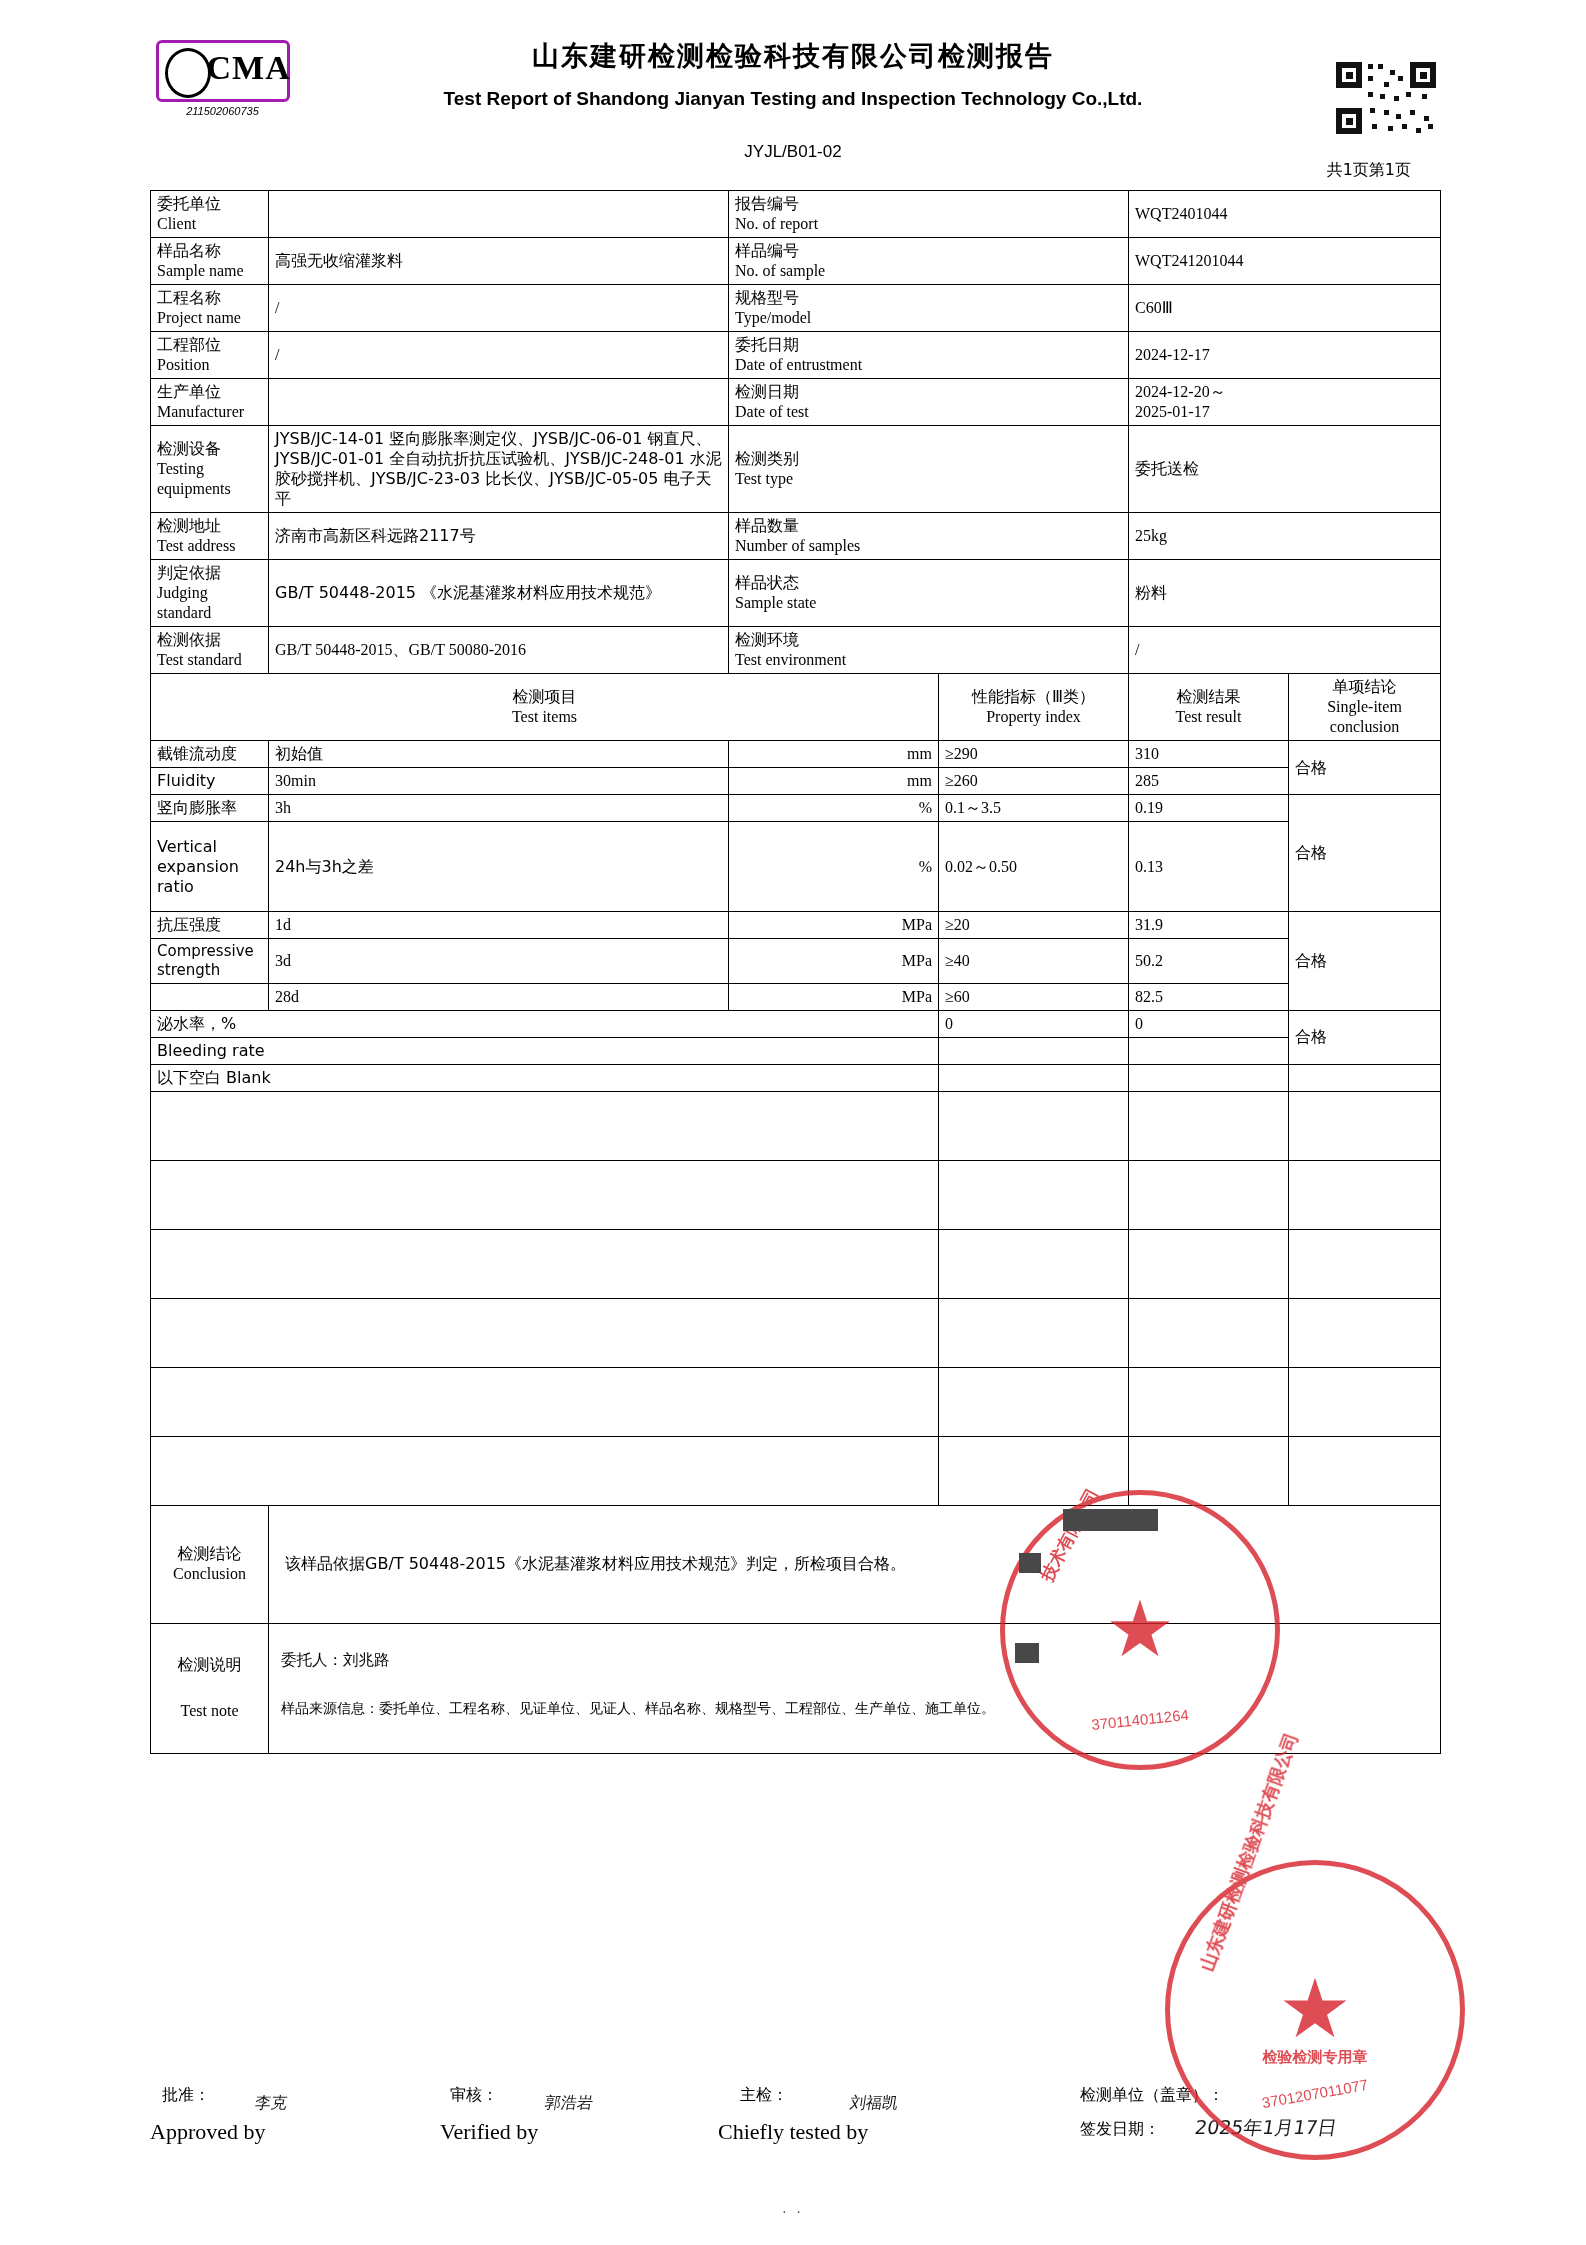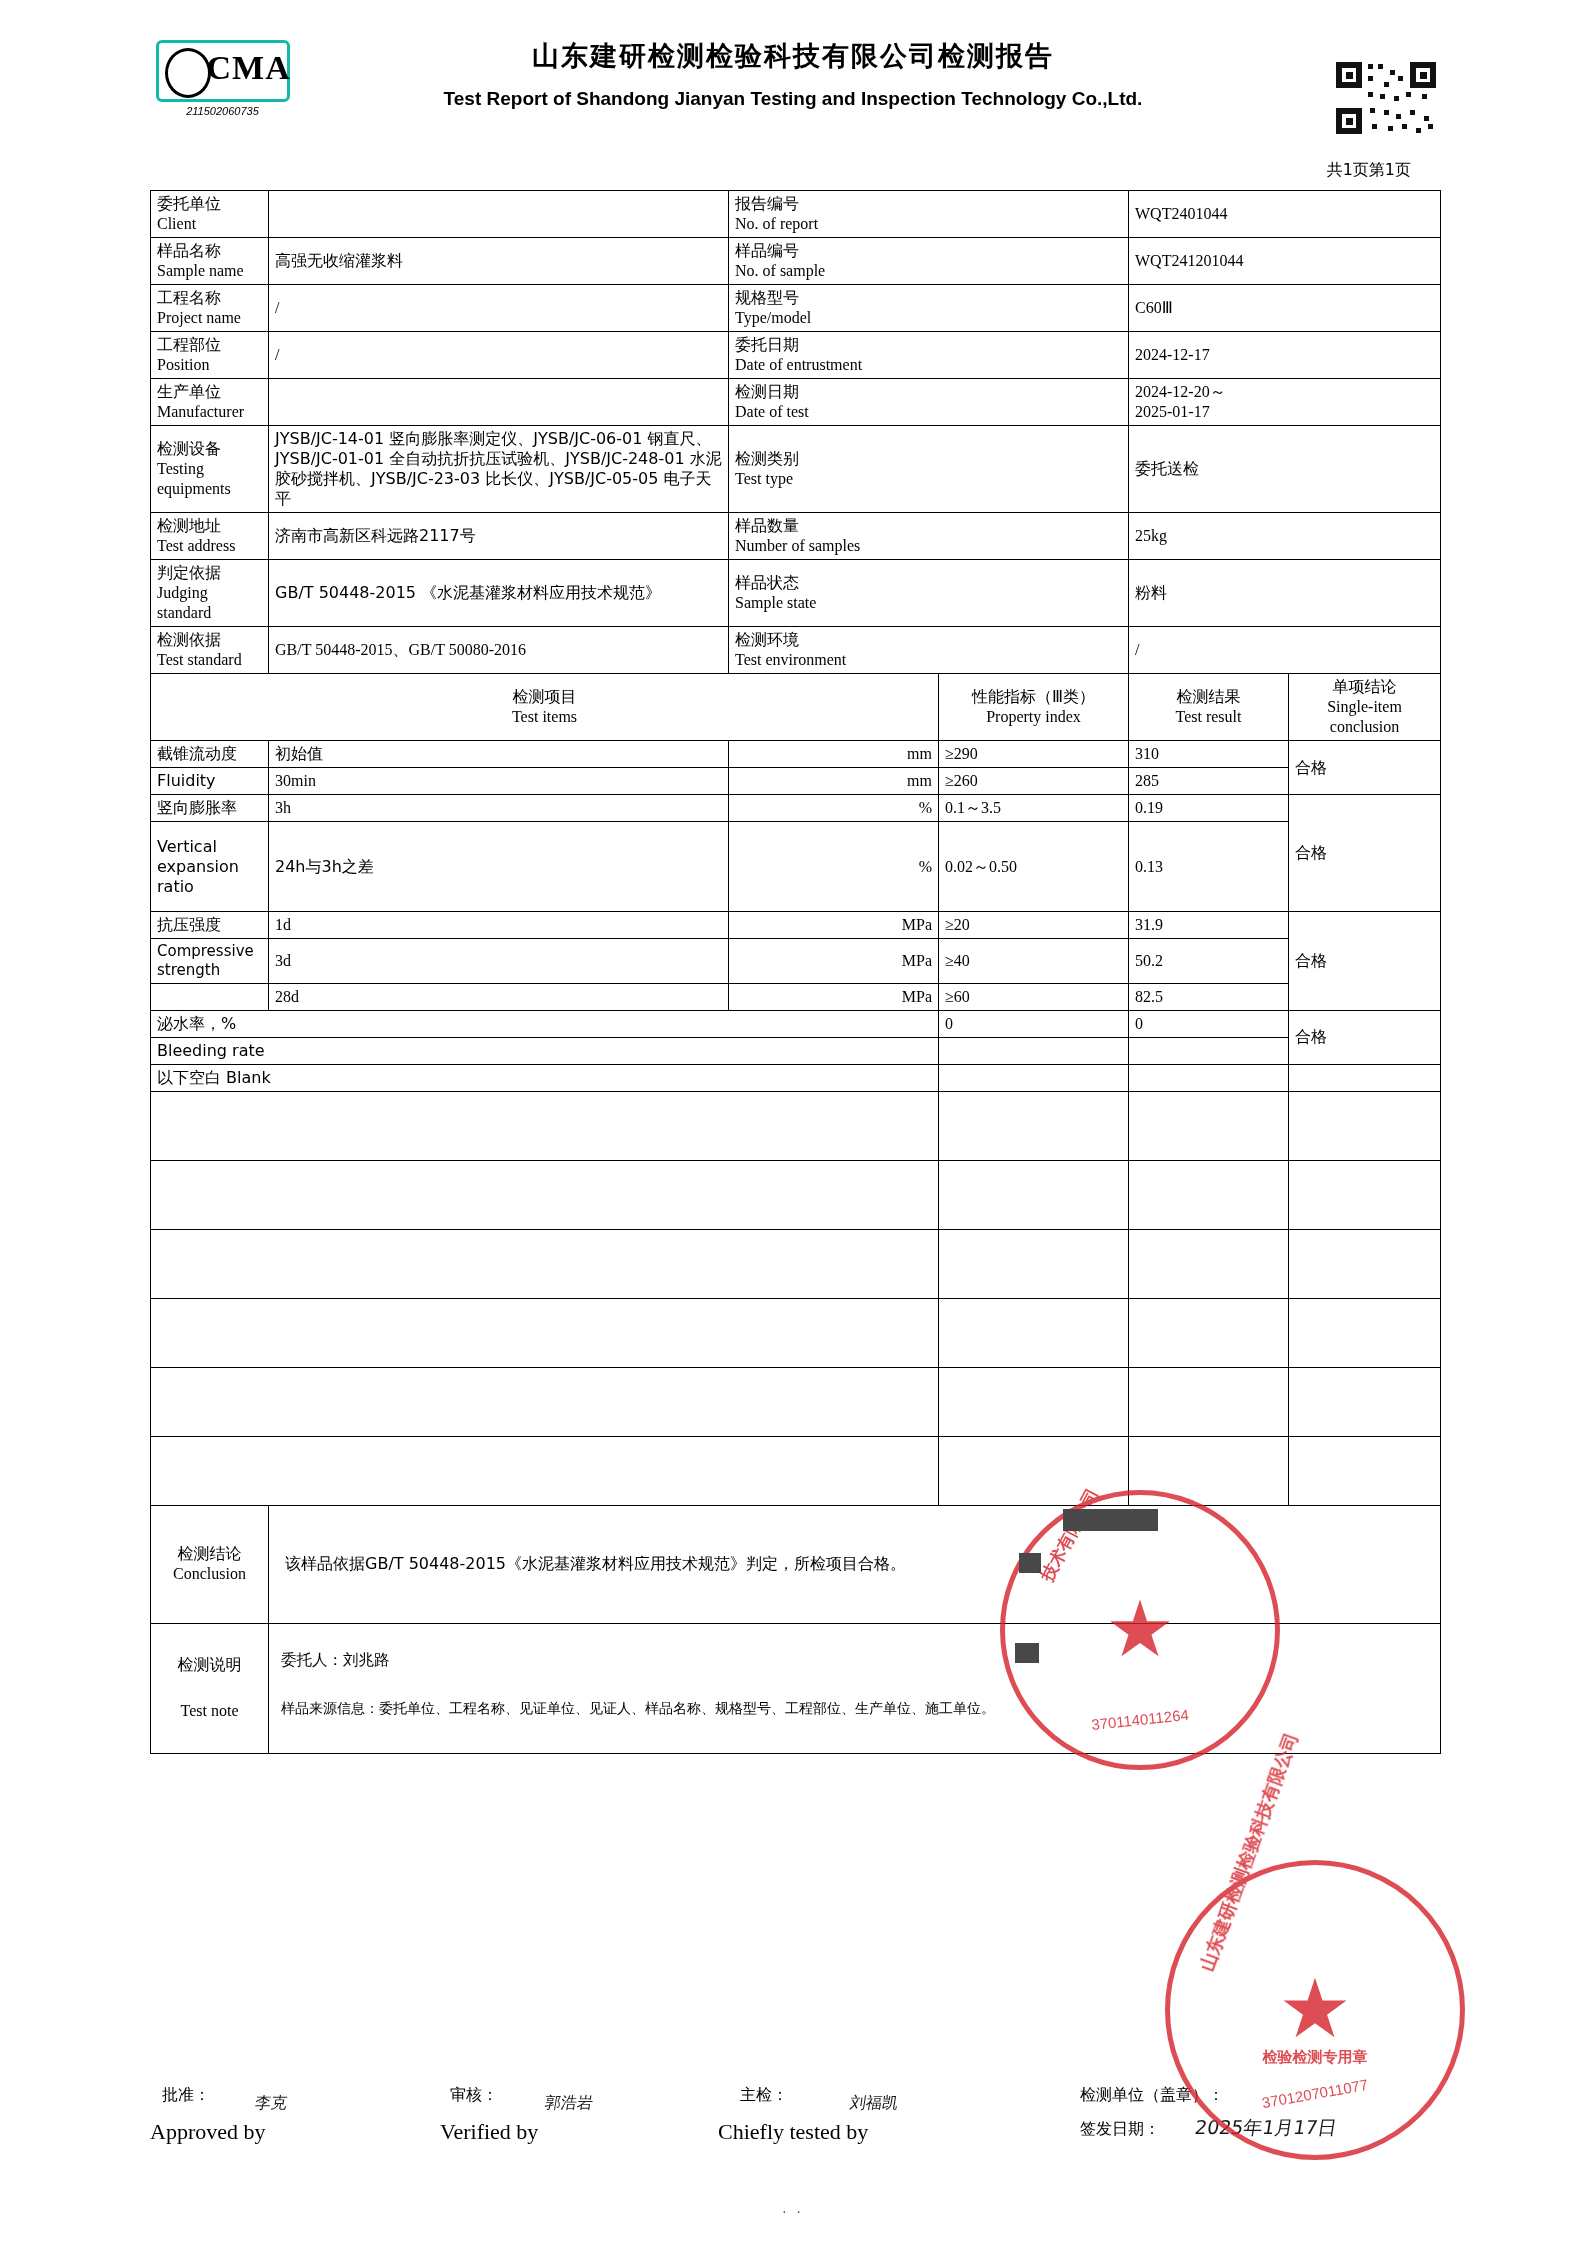--- a/index.html
+++ b/index.html
@@ -2,21 +2,21 @@
 <html><head>
 <meta charset="utf-8">
 <style>
   html,body{margin:0;padding:0;background:#fff;}
   body{width:1586px;height:2245px;font-family:"Liberation Serif","DejaVu Serif",serif;color:#000;position:relative;}
   .page{position:relative;width:1586px;height:2245px;}
 
   
   .header{position:absolute;left:0;top:0;width:1586px;height:190px;}
   .cma{position:absolute;left:150px;top:40px;width:145px;text-align:center;}
-  .cma-box{width:128px;height:56px;border:3px solid #14b8a6;border-radius:6px;margin:0 auto;position:relative;}
+  .cma-box{width:128px;height:56px;border:3px solid #a21caf;border-radius:6px;margin:0 auto;position:relative;}
   .cma-box .inner{position:absolute;left:6px;top:5px;width:40px;height:44px;border:3px solid #000;border-radius:50%;}
   .cma-box .letters{position:absolute;left:48px;top:6px;font-family:"Liberation Serif",serif;font-weight:bold;font-size:34px;letter-spacing:1px;}
   .cma-num{font-family:"Liberation Sans",sans-serif;font-size:11px;margin-top:3px;letter-spacing:0px;font-style:italic;}
 
   .title-cn{position:absolute;left:0;top:38px;width:1586px;text-align:center;font-family:"DejaVu Sans",sans-serif;font-weight:bold;font-size:27px;letter-spacing:2px;}
   .title-en{position:absolute;left:0;top:88px;width:1586px;text-align:center;font-family:"Liberation Sans",sans-serif;font-weight:bold;font-size:19px;}
   .formno{position:absolute;left:0;top:142px;width:1586px;text-align:center;font-family:"Liberation Sans",sans-serif;font-size:17px;}
   .pageno{position:absolute;right:175px;top:160px;font-family:"DejaVu Sans",sans-serif;font-size:16px;}
 
   .qr{position:absolute;right:150px;top:62px;width:100px;height:72px;}
@@ -77,20 +77,21 @@
     <div class="cma">
       <div class="cma-box">
         <div class="inner"></div>
         <div class="letters">CMA</div>
       </div>
       <div class="cma-num">211502060735</div>
     </div>
 
     <div class="title-cn">山东建研检测检验科技有限公司检测报告</div>
     <div class="title-en">Test Report of Shandong Jianyan Testing and Inspection Technology Co.,Ltd.</div>
+    <div class="formno">JYJL/B01-02</div>
     <div class="pageno">共1页第1页</div>
 
     <div class="qr">
       <i style="left:0;top:0;width:26px;height:26px;"></i>
       <i style="left:6px;top:6px;width:14px;height:14px;background:#fff;"></i>
       <i style="left:10px;top:10px;width:7px;height:7px;"></i>
       <i style="left:74px;top:0;width:26px;height:26px;"></i>
       <i style="left:80px;top:6px;width:14px;height:14px;background:#fff;"></i>
       <i style="left:84px;top:10px;width:7px;height:7px;"></i>
       <i style="left:0;top:46px;width:26px;height:26px;"></i>

